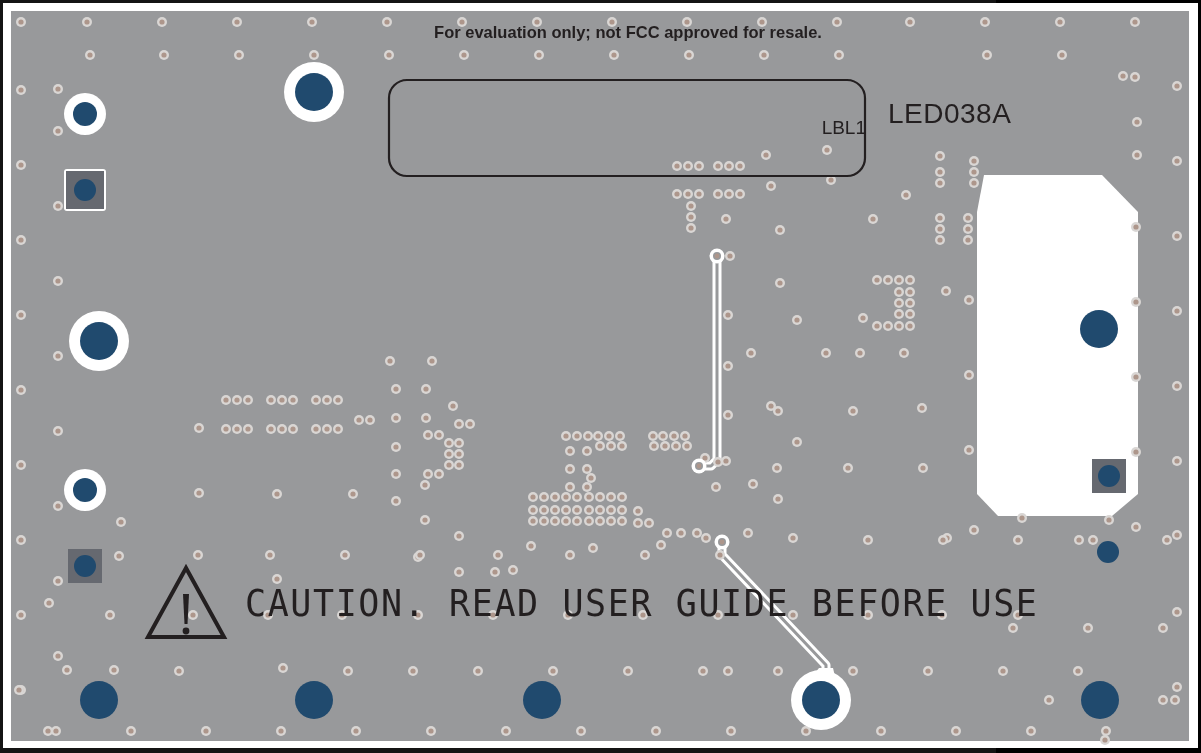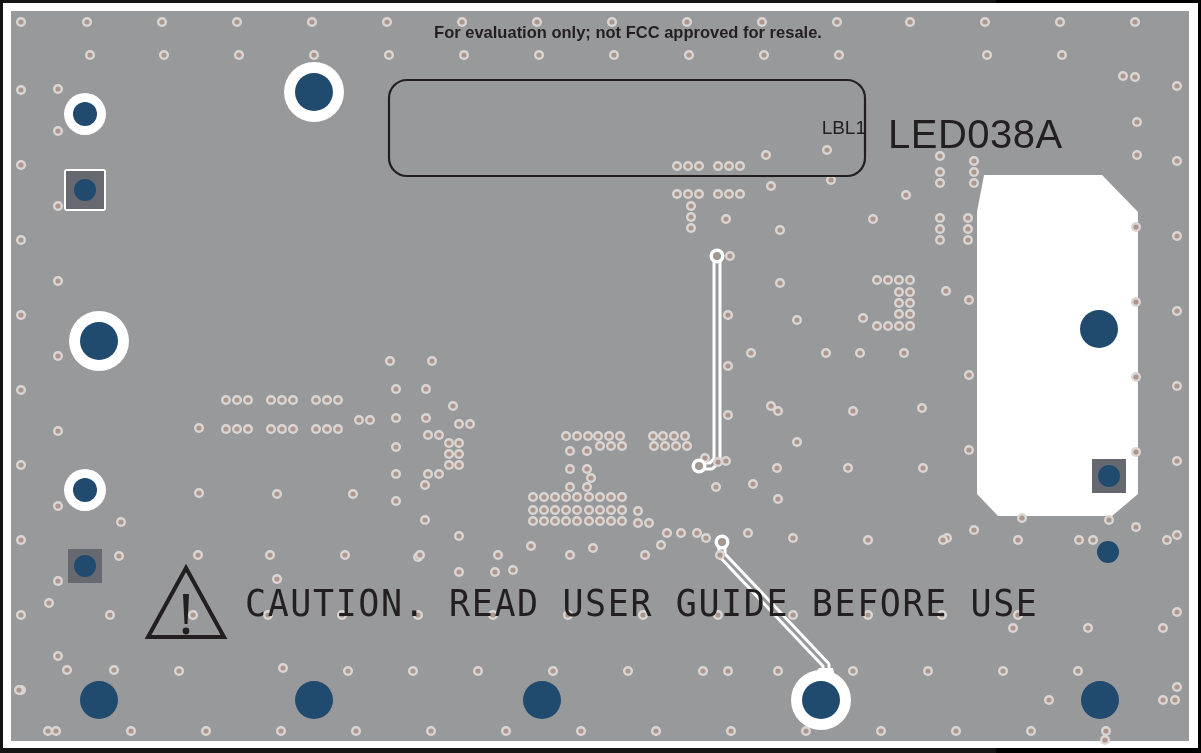--- a/index.html
+++ b/index.html
@@ -2,21 +2,21 @@
 <html><head>
 <meta charset="utf-8">
 <style>
   html, body { margin: 0; padding: 0; background: #000; }
   body { width: 1201px; height: 753px; overflow: hidden; position: relative; font-family: "Liberation Sans", sans-serif; }
   #board { position: absolute; left: 0; top: 0; width: 996px; height: 753px; background: #141414; }
   #board svg { position: absolute; left: 0; top: 0; }
   .lbl { position: absolute; color: #231f20; white-space: nowrap; }
   .fcc { left: 0; width: 1256px; top: 23px; text-align: center; font-family: "Liberation Sans", sans-serif; font-weight: bold; font-size: 16.5px; }
   .lbl1 { left: 390px; width: 476px; top: 117px; text-align: right; font-family: "Liberation Sans", sans-serif; font-size: 19px; }
-  .partno { left: 888px; top: 112px; font-family: "Liberation Sans", sans-serif; font-size: 40px; letter-spacing: 0.5px; }
+  .partno { left: 888px; top: 98px; font-family: "Liberation Sans", sans-serif; font-size: 28px; letter-spacing: 0.5px; }
   .caution { left: 245px; top: 582px; font-family: "DejaVu Sans Mono", monospace; font-size: 35px; letter-spacing: 1.6px; transform: scaleY(1.05); transform-origin: left top; }
 </style>
 </head>
 <body>
 
 <div id="board">
   <svg id="pcb-svg" width="1201" height="753" viewBox="0 0 1201 753">
     <g id="g-outline">
         <rect x="3" y="3" width="1195" height="745" fill="#ffffff"></rect>
         <rect x="11" y="11" width="1178" height="730" fill="#98999b"></rect>

